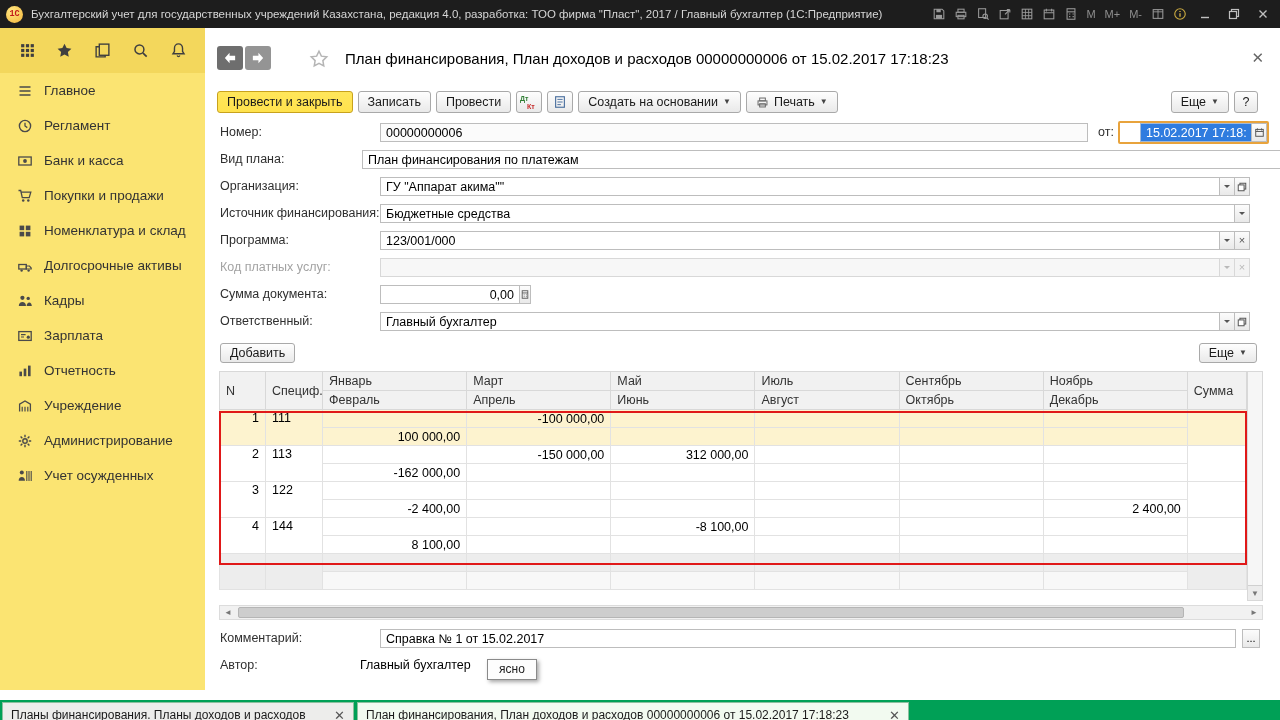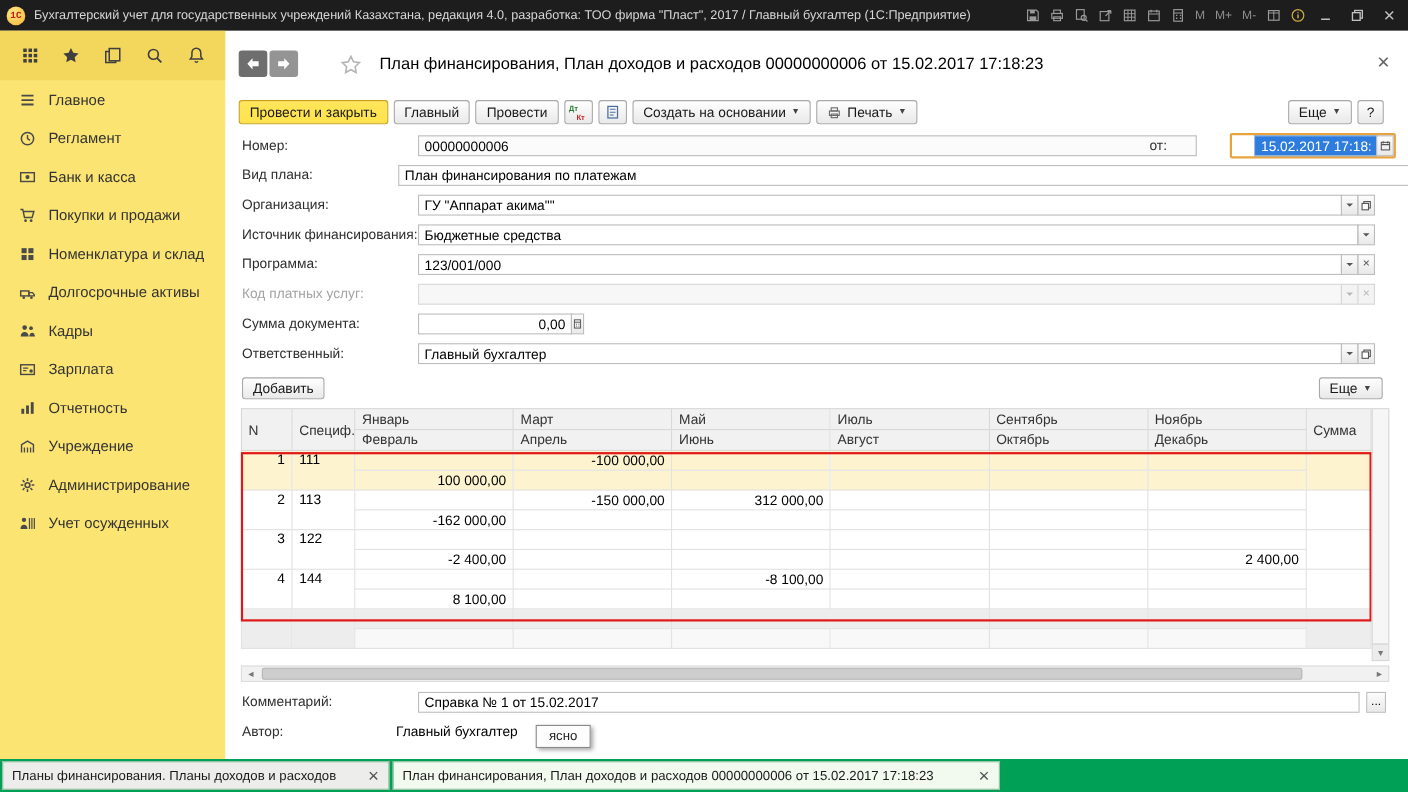--- a/index.html
+++ b/index.html
@@ -98,21 +98,21 @@
     border:1px solid #dcdcdc; display:flex; align-items:center; }
   .hs-btn { width:16px; height:13px; font-size:8px; color:#777; display:flex; align-items:center; justify-content:center; cursor:pointer; }
   .hs-thumb { height:11px; width:946px; margin-left:2px; background:#cdcdcd; border:1px solid #b5b5b5; border-radius:2px; cursor:grab; }
   .hs-sp { flex:1; }
 
   
   .hint { position:absolute; left:282px; top:631px; height:21px; padding:2px 11px; font-size:12px; color:#222;
     background:#fdfdfd; border:1px solid #8a8a8a; box-shadow:2px 2px 4px rgba(0,0,0,.35); z-index:5; cursor:pointer; }
 
   
-  .taskbar { position:absolute; left:0; bottom:0; width:1280px; height:30px; background:var(--taskbar-bg,#00a056); }
+  .taskbar { position:absolute; left:0; bottom:0; width:1280px; height:20px; background:var(--taskbar-bg,#00a056); }
   .task-tab { position:absolute; top:2px; height:26px; display:flex; align-items:center; padding:0 8px;
     font-size:12px; color:#1a1a1a; cursor:pointer; overflow:hidden; white-space:nowrap; }
   .task-tab.t1 { left:2px; width:352px; background:#ededeb; border:1px solid #8cbf9e; }
   .task-tab.t2 { left:357px; width:552px; background:#f2faf0; border:1px solid #8cbf9e; }
   .tab-label { overflow:hidden; white-space:nowrap; flex:1 1 auto; }
   .tab-close { margin-left:6px; color:#555; font-size:13px; line-height:1; flex:0 0 auto; cursor:pointer; }
 </style>
 </head>
 <body>
 
@@ -359,21 +359,21 @@
         </button>
       <span class="fav-star"><svg width="20" height="20" viewBox="0 0 16 16">
             <path d="M8 1.8l1.9 3.9 4.3.6-3.1 3 .7 4.2L8 11.5l-3.8 2 .7-4.2-3.1-3 4.3-.6z" fill="none" stroke="#b5b5b5" stroke-width="1.2"></path>
           </svg></span>
       <span class="doc-title">План финансирования, План доходов и расходов 00000000006 от 15.02.2017 17:18:23</span>
       <span class="doc-close">✕</span>
     </div>
 
     <div class="doc-toolbar">
       <button class="btn primary">Провести и закрыть</button>
-      <button class="btn">Главный</button>
+      <button class="btn">Записать</button>
       <button class="btn">Провести</button>
       <button class="btn iconbtn">
           <svg width="18" height="16" viewBox="0 0 18 16">
             <text x="0" y="7" font-size="7" font-weight="bold" fill="#2e7d32">Дт</text>
             <text x="7" y="15" font-size="7" font-weight="bold" fill="#c62828">Кт</text>
           </svg>
         </button>
       <button class="btn iconbtn">
           <svg width="14" height="14" viewBox="0 0 16 16">
             <rect x="3" y="2" width="10" height="12" fill="none" stroke="#4a6f9e" stroke-width="1.3"></rect>
@@ -400,21 +400,21 @@
           </button>
         <button class="btn help">?</button>
       </span>
     </div>
 
     <div class="frow" style="top:95px">
       <label class="flabel">Номер:</label>
       <div class="fgroup" style="left:155px;width:728px">
           <input class="fld grow" style="background: rgb(251, 251, 251);" readonly="" value="00000000006">
         </div>
-      <label class="inline-label" style="left:840px">от:</label>
+      <label class="inline-label" style="left:893px">от:</label>
       <span class="date-wrap" style="left:913px">
         <input class="fld date" readonly="" value="15.02.2017 17:18:23" style="">
         <button class="fbtn">
             <svg width="11" height="11" viewBox="0 0 16 16">
               <rect x="2.5" y="3.5" width="11" height="10" fill="none" stroke="#555" stroke-width="1.4"></rect>
               <path d="M2.5 6.5h11M5 2v3M11 2v3" stroke="#555" stroke-width="1.4"></path>
             </svg>
           </button>
       </span>
     </div>

